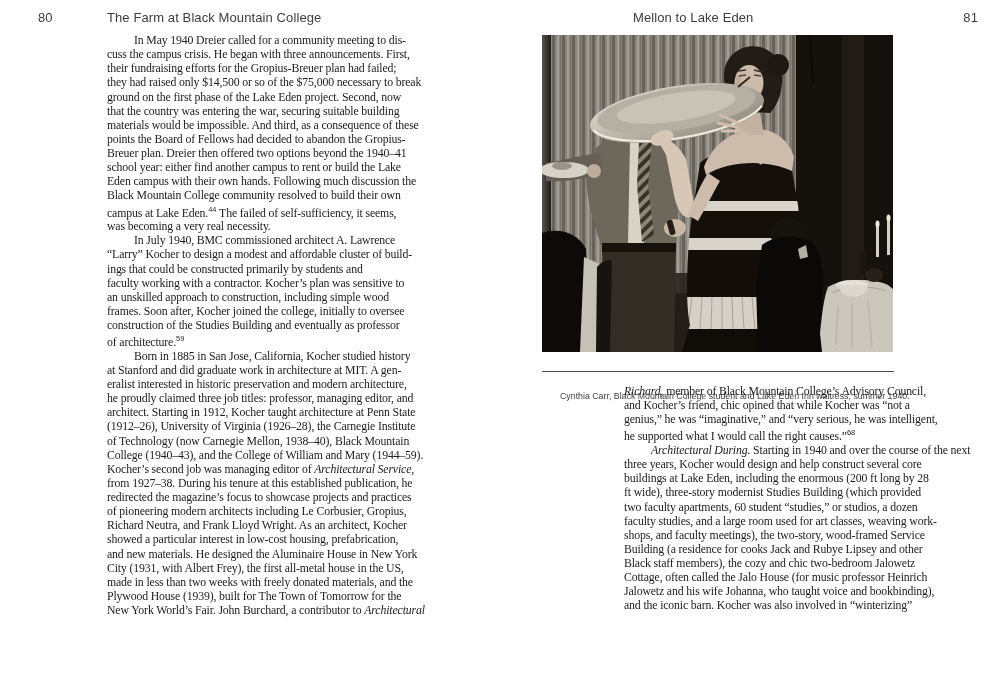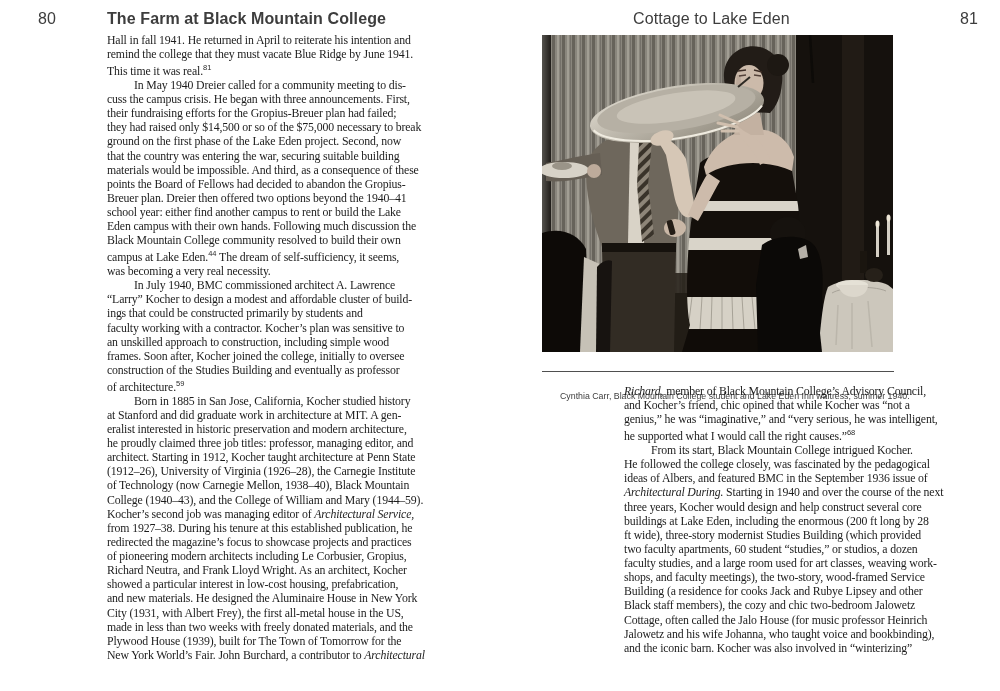--- a/index.html
+++ b/index.html
@@ -2,25 +2,25 @@
 <html><head>
 <meta charset="utf-8">
 <style>
   html,body{margin:0;padding:0;}
   body{
     width:1000px;height:691px;position:relative;background:#ffffff;
     font-family:"Liberation Serif",serif;overflow:hidden;
   }
   .furniture{
     position:absolute;top:10px;height:14px;
-    font-family:"Liberation Sans",sans-serif;font-size:16px;color:#3d3d3d;
+    font-family:"Liberation Sans",sans-serif;font-size:13px;color:#3d3d3d;
     letter-spacing:.1px;white-space:pre;
   }
   #pn-left{left:38px;}
-  #rh-left{left:107px;font-weight:bold;}
+  #rh-left{left:107px;}
   #rh-right{left:633px;}
   #pn-right{left:948px;width:30px;text-align:right;}
   .col{
     position:absolute;width:382px;color:#1c1c1c;
     font-size:11.8px;line-height:14.12px;letter-spacing:-.15px;
   }
   .col p{margin:0;white-space:pre;}
   .col p.indent{text-indent:27px;}
   .italic{font-style:italic;}
   .sup{font-family:"Liberation Sans",sans-serif;font-size:7.5px;vertical-align:4.5px;letter-spacing:0;color:#2a2a2a;}
@@ -32,40 +32,37 @@
     position:absolute;left:560px;top:355px;width:354px;
     font-family:"Liberation Sans",sans-serif;font-size:8.8px;color:#3e3e3e;letter-spacing:0;margin-top:36px;
   }
   #caption-rule{position:absolute;left:542px;top:371px;width:352px;height:1px;background:#4f4f4f;}
 </style>
 </head>
 <body>
 
 <div class="furniture" id="pn-left">80</div>
 <div class="furniture" id="rh-left">The Farm at Black Mountain College</div>
-<div class="furniture" id="rh-right">Cottage to Lake Eden</div>
+<div class="furniture" id="rh-right">Mellon to Lake Eden</div>
 <div class="furniture" id="pn-right">81</div>
 
 <div class="col" id="col-left">
-    <p><span>Hall in fall 1941. He returned in April to reiterate his intention and
-remind the college that they must vacate Blue Ridge by June 1941.
-This time it was real.</span><span class="sup">81</span></p>
     <p class="indent"><span>In May 1940 Dreier called for a community meeting to dis-
 cuss the campus crisis. He began with three announcements. First,
 their fundraising efforts for the Gropius-Breuer plan had failed;
 they had raised only $14,500 or so of the $75,000 necessary to break
 ground on the first phase of the Lake Eden project. Second, now
 that the country was entering the war, securing suitable building
 materials would be impossible. And third, as a consequence of these
 points the Board of Fellows had decided to abandon the Gropius-
 Breuer plan. Dreier then offered two options beyond the 1940–41
 school year: either find another campus to rent or build the Lake
 Eden campus with their own hands. Following much discussion the
 Black Mountain College community resolved to build their own
-campus at Lake Eden.</span><span class="sup">44</span><span> The dream of self-sufficiency, it seems,
+campus at Lake Eden.</span><span class="sup">44</span><span> The failed of self-sufficiency, it seems,
 was becoming a very real necessity.</span></p>
     <p class="indent"><span>In July 1940, BMC commissioned architect A. Lawrence
 “Larry” Kocher to design a modest and affordable cluster of build-
 ings that could be constructed primarily by students and
 faculty working with a contractor. Kocher’s plan was sensitive to
 an unskilled approach to construction, including simple wood
 frames. Soon after, Kocher joined the college, initially to oversee
 construction of the Studies Building and eventually as professor
 of architecture.</span><span class="sup">59</span></p>
     <p class="indent"><span>Born in 1885 in San Jose, California, Kocher studied history
@@ -206,24 +203,21 @@
 </figure>
 
 <div id="caption">Cynthia Carr, Black Mountain College student and Lake Eden Inn waitress, summer 1940.</div>
 <div id="caption-rule"></div>
 
 <div class="col" id="col-right">
     <p><span class="italic">Richard,</span><span> member of Black Mountain College’s Advisory Council,
 and Kocher’s friend, chic opined that while Kocher was “not a
 genius,” he was “imaginative,” and “very serious, he was intelligent,
 he supported what I would call the right causes.”</span><span class="sup">68</span></p>
-    <p class="indent"><span>From its start, Black Mountain College intrigued Kocher.
-He followed the college closely, was fascinated by the pedagogical
-ideas of Albers, and featured BMC in the September 1936 issue of
-</span><span class="italic">Architectural During.</span><span> Starting in 1940 and over the course of the next
+    <p class="indent"><span class="italic">Architectural During.</span><span> Starting in 1940 and over the course of the next
 three years, Kocher would design and help construct several core
 buildings at Lake Eden, including the enormous (200 ft long by 28
 ft wide), three-story modernist Studies Building (which provided
 two faculty apartments, 60 student “studies,” or studios, a dozen
 faculty studies, and a large room used for art classes, weaving work-
 shops, and faculty meetings), the two-story, wood-framed Service
 Building (a residence for cooks Jack and Rubye Lipsey and other
 Black staff members), the cozy and chic two-bedroom Jalowetz
 Cottage, often called the Jalo House (for music professor Heinrich
 Jalowetz and his wife Johanna, who taught voice and bookbinding),

